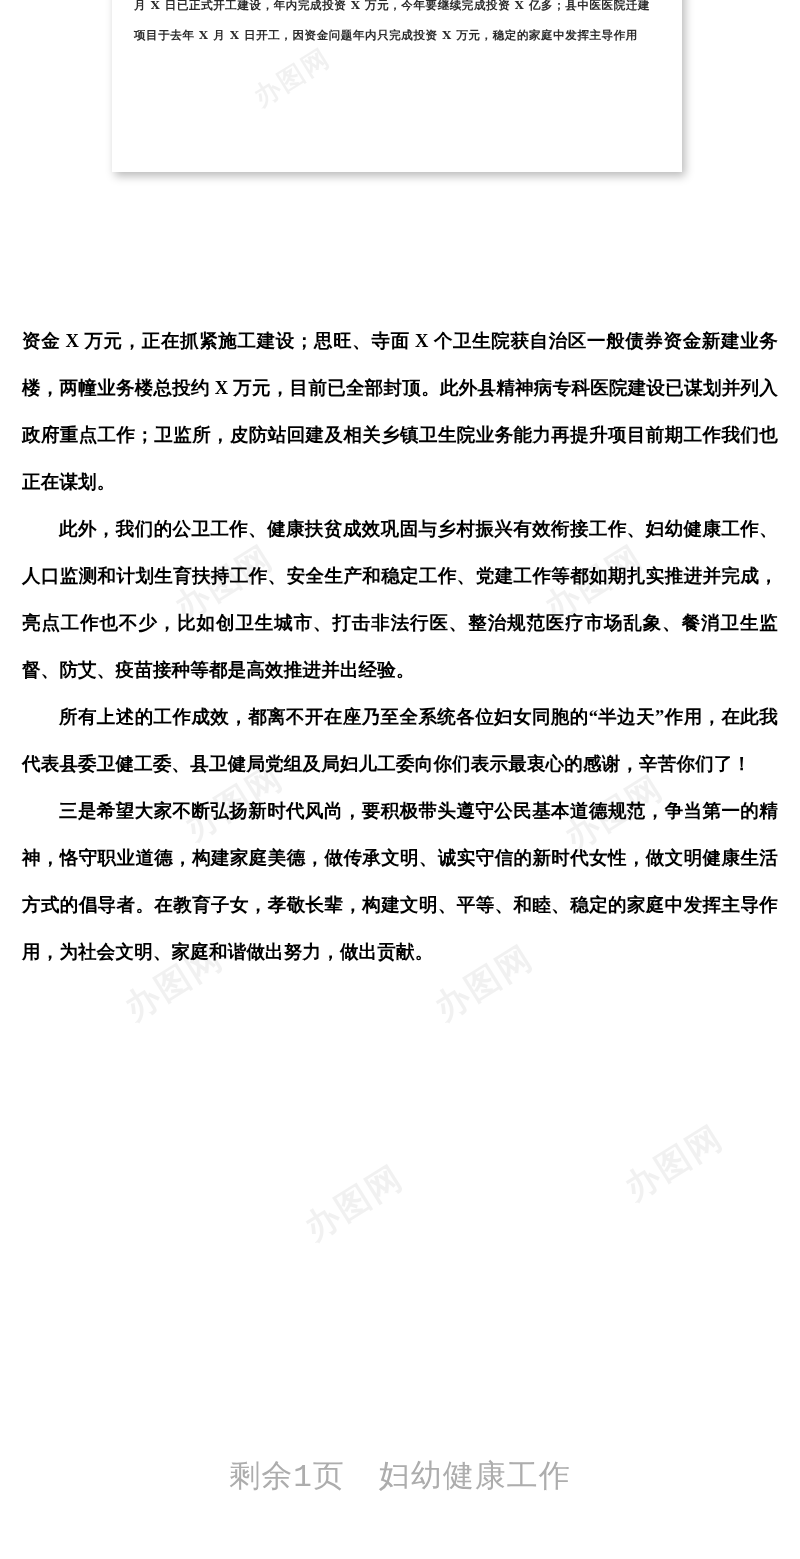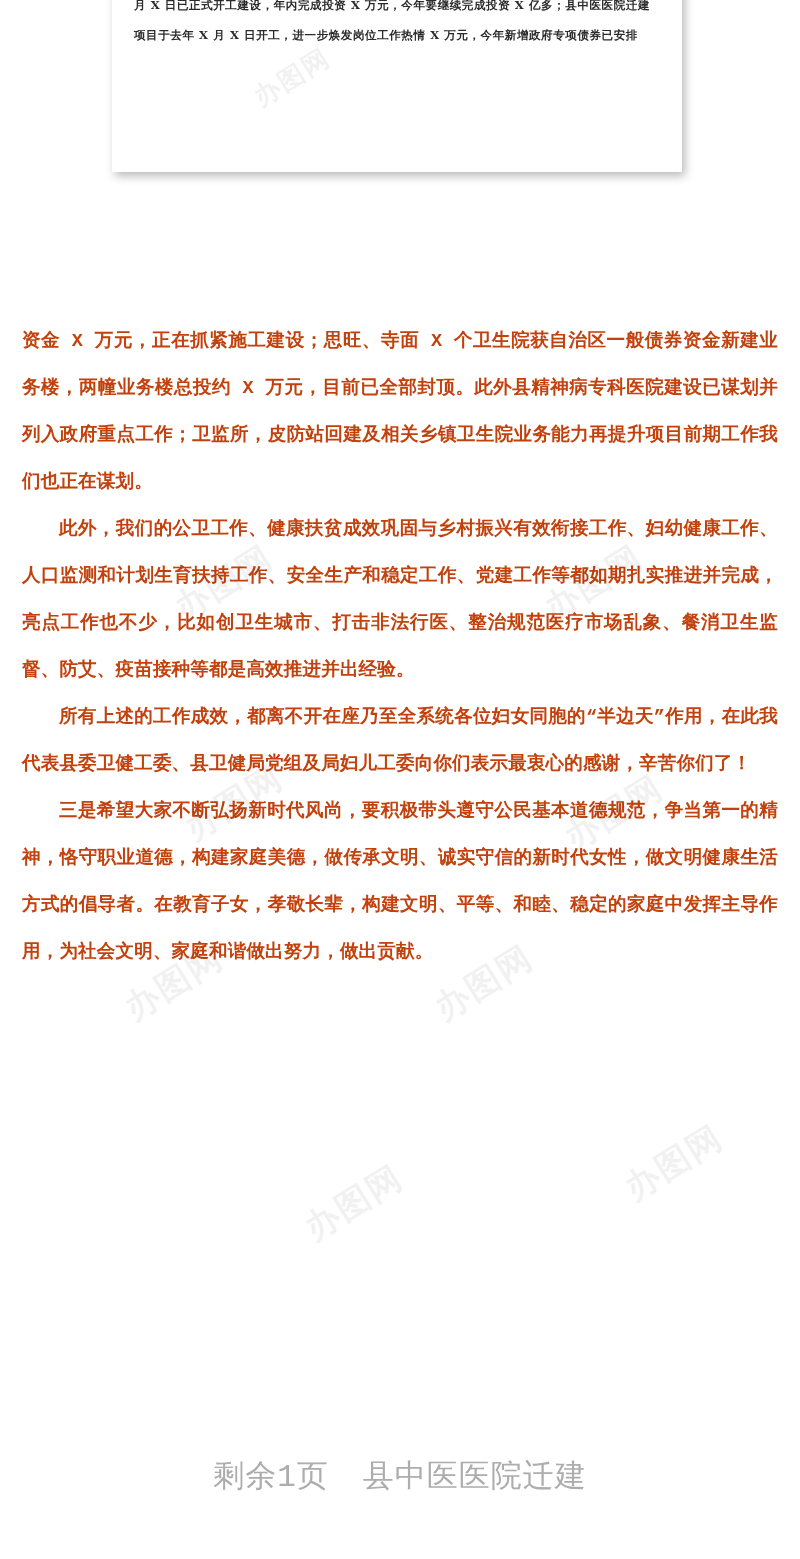--- a/index.html
+++ b/index.html
@@ -58,26 +58,26 @@
     position: absolute;
     left: 0;
     top: 318px;
     width: 800px;
     padding: 0 22px;
     box-sizing: border-box;
   }
   .para {
     font-size: 18.5px;
     line-height: 47px;
-    color: #c2410c;
+    color: #000000;
     text-align: justify;
     text-justify: inter-ideograph;
     letter-spacing: 0.2px;
     margin: 0;
-    font-family: Liberation Mono, monospace;
+    font-family: Liberation Serif, serif;
     font-weight: 600;
   }
   .para.indent {
     text-indent: 2em;
   }
 
   
   .watermark {
     position: absolute;
     color: rgba(0,0,0,0.055);
@@ -117,21 +117,21 @@
   }
   .footer-gap { display: inline-block; width: 26px; }
 </style>
 </head>
 <body>
 
 <div class="preview-page-wrap">
   <div class="preview-page">
     <div class="preview-inner">
       <div class="preview-line clipped">月 X 日已正式开工建设，年内完成投资 X 万元，今年要继续完成投资 X 亿多；县中医医院迁建</div>
-      <div class="preview-line">项目于去年 X 月 X 日开工，进一步焕发岗位工作热情 X 万元，今年新增政府专项债券已安排</div>
+      <div class="preview-line">项目于去年 X 月 X 日开工，因资金问题年内只完成投资 X 万元，稳定的家庭中发挥主导作用</div>
     </div>
   </div>
 </div>
 
 <div class="doc-body">
   <p class="para">资金 X 万元，正在抓紧施工建设；思旺、寺面 X 个卫生院获自治区一般债券资金新建业务楼，两幢业务楼总投约 X 万元，目前已全部封顶。此外县精神病专科医院建设已谋划并列入政府重点工作；卫监所，皮防站回建及相关乡镇卫生院业务能力再提升项目前期工作我们也正在谋划。</p>
   <p class="para indent">此外，我们的公卫工作、健康扶贫成效巩固与乡村振兴有效衔接工作、妇幼健康工作、人口监测和计划生育扶持工作、安全生产和稳定工作、党建工作等都如期扎实推进并完成，亮点工作也不少，比如创卫生城市、打击非法行医、整治规范医疗市场乱象、餐消卫生监督、防艾、疫苗接种等都是高效推进并出经验。</p>
   <p class="para indent">所有上述的工作成效，都离不开在座乃至全系统各位妇女同胞的“半边天”作用，在此我代表县委卫健工委、县卫健局党组及局妇儿工委向你们表示最衷心的感谢，辛苦你们了！</p>
   <p class="para indent">三是希望大家不断弘扬新时代风尚，要积极带头遵守公民基本道德规范，争当第一的精神，恪守职业道德，构建家庭美德，做传承文明、诚实守信的新时代女性，做文明健康生活方式的倡导者。在教育子女，孝敬长辈，构建文明、平等、和睦、稳定的家庭中发挥主导作用，为社会文明、家庭和谐做出努力，做出贡献。</p>
 </div>
@@ -142,14 +142,14 @@
 <div class="watermark wm-3">办图网</div>
 <div class="watermark wm-4">办图网</div>
 <div class="watermark wm-5">办图网</div>
 <div class="watermark wm-6">办图网</div>
 <div class="watermark wm-7">办图网</div>
 <div class="watermark wm-8">办图网</div>
 
 <div class="footer">
   <span class="footer-text">剩余1页</span>
   <span class="footer-gap"></span>
-  <span class="footer-text">县中医医院迁建</span>
+  <span class="footer-text">妇幼健康工作</span>
 </div>
 
 </body></html>

